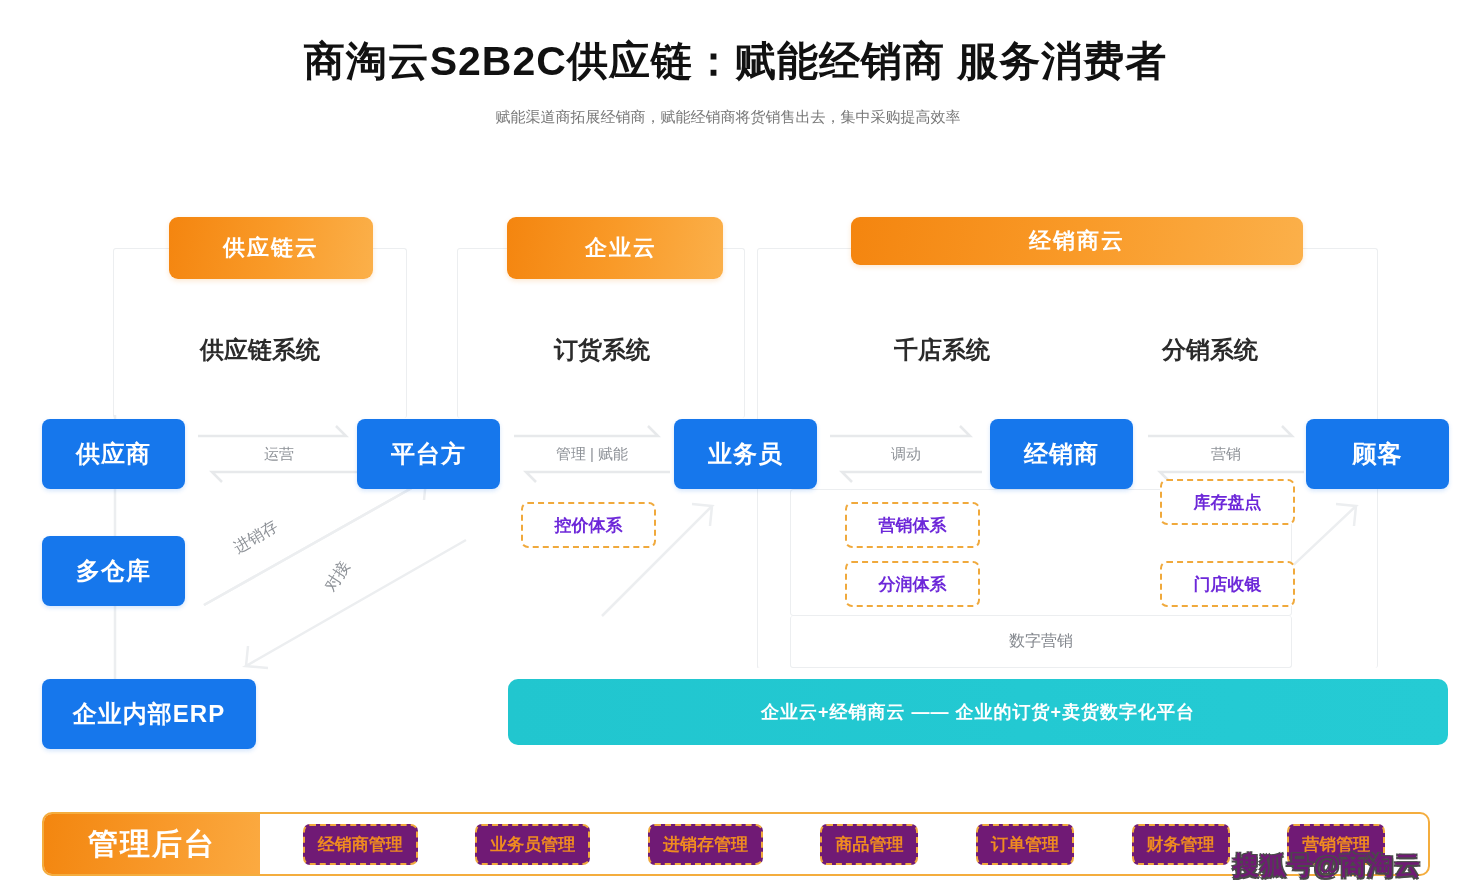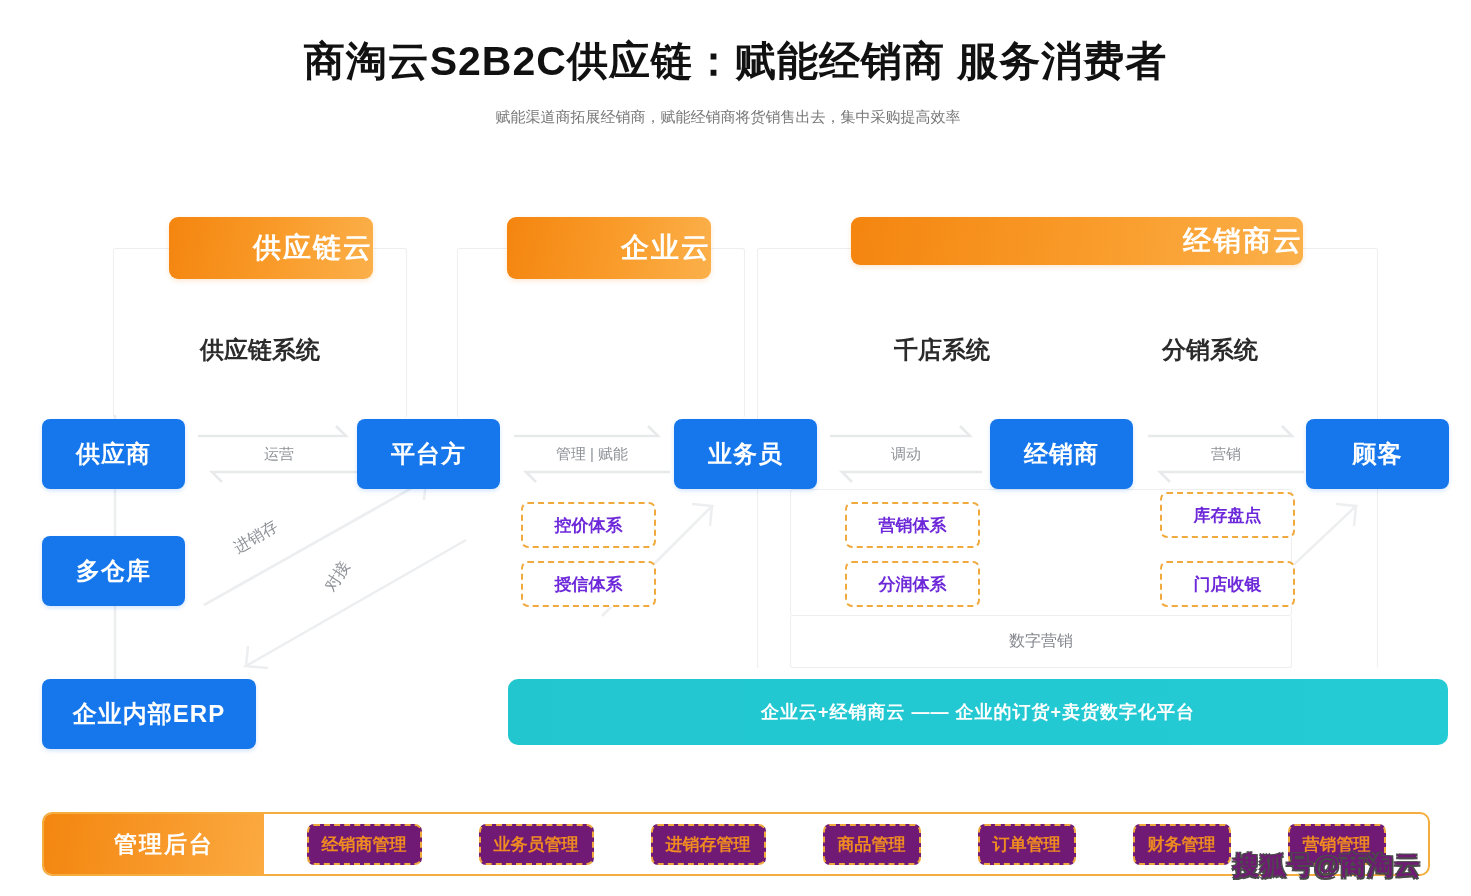--- a/index.html
+++ b/index.html
@@ -23,21 +23,21 @@
 
   
   .frame{
     position:absolute;border:1.5px solid #eceef0;border-radius:3px;
     background:transparent;box-sizing:border-box;
   }
 
   
   .cloud{
     position:absolute;border-radius:9px;display:flex;align-items:center;
-    justify-content:flex-end;color:#ffffff;font-size:28px;font-weight:bold;
+    justify-content:center;color:#ffffff;font-size:22px;font-weight:bold;
     letter-spacing:2px;
     background:linear-gradient(100deg,#f68712 0%,#f89a2a 45%,#fbb košt 100%);
     background:linear-gradient(100deg,#f4850f 0%,#f99a28 48%,#fcb council 100%);
     background:linear-gradient(100deg,#f4850f 0%,#f99a28 50%,#fbb04a 100%);
     box-shadow:0 2px 5px rgba(240,140,30,.20);
     z-index:5;
   }
 
   
   .syscap{
@@ -91,24 +91,24 @@
     white-space:nowrap;
   }
 
   
   .adminbar{
     position:absolute;left:42px;top:812px;width:1388px;height:64px;
     border:2px solid #f4ad3e;border-radius:10px;background:#fff;
     box-sizing:border-box;display:flex;align-items:center;z-index:8;
   }
   .adminhead{
-    width:200px;height:100%;border-radius:8px 0 0 8px;
+    width:216px;height:100%;border-radius:8px 0 0 8px;
     background:linear-gradient(100deg,#f3860f 0%,#f8992a 55%,#fbaa41 100%);
-    color:#fff;font-size:23px;font-weight:bold;letter-spacing:2px;
-    display:flex;align-items:center;justify-content:center;flex:none;padding-left:20px;
+    color:#fff;font-size:30px;font-weight:bold;letter-spacing:2px;
+    display:flex;align-items:center;justify-content:center;flex:none;
   }
   .adminitems{
     flex:1;height:100%;display:flex;align-items:center;
     justify-content:space-around;padding:0 14px;box-sizing:border-box;
   }
   .adminitem{
     border:2px dashed #f0a93c;border-radius:7px;color:#ef8b20;
     font-size:17px;font-weight:bold;padding:7px 13px;background:#701a75;
     white-space:nowrap;
   }
@@ -129,28 +129,29 @@
   <div class="subtitle">赋能渠道商拓展经销商，赋能经销商将货销售出去，集中采购提高效率</div>
 
   <div class="frame" style="left:113px;top:248px;width:294px;height:170px;border-bottom:none;"></div>
   <div class="frame" style="left:457px;top:248px;width:288px;height:170px;border-bottom:none;"></div>
   <div class="frame" style="left:757px;top:248px;width:621px;height:420px;border-bottom:none;"></div>
   <div class="frame" style="left:757px;top:600px;width:2px;height:68px;border:none;border-left:1.5px solid #eceef0;"></div>
 
   <div class="cloud" style="left:169px;top:217px;width:204px;height:62px;">
     <span>供应链云</span>
   </div>
-  <div class="cloud" style="left:507px;top:217px;width:204px;height:62px;">
+  <div class="cloud" style="left:507px;top:217px;width:204px;height:62px;padding-left:12px;">
     <span>企业云</span>
   </div>
   <div class="cloud" style="left:851px;top:217px;width:452px;height:48px;">
     <span>经销商云</span>
   </div>
 
   <div class="syscap" style="left:130px;top:334px;width:260px;">供应链系统</div>
+  <div class="syscap" style="left:480px;top:334px;width:244px;">订货系统</div>
   <div class="syscap" style="left:812px;top:334px;width:260px;">千店系统</div>
   <div class="syscap" style="left:1080px;top:334px;width:260px;">分销系统</div>
 
   <div class="conn" style="left:196px;top:424px;width:166px;height:60px;">
     <svg width="166" height="60" viewBox="0 0 166 60">
       <path d="M2 12 H150 L140 2" fill="none" stroke="#e7e9eb" stroke-width="2.5"></path>
       <path d="M164 48 H16 L26 58" fill="none" stroke="#e7e9eb" stroke-width="2.5"></path>
     </svg>
     <div class="lbl">运营</div>
   </div>
@@ -219,30 +220,27 @@
   <div class="chip" style="left:42px;top:536px;width:143px;height:70px;">
     <span>多仓库</span>
   </div>
   <div class="chip" style="left:42px;top:679px;width:214px;height:70px;">
     <span>企业内部ERP</span>
   </div>
 
   <div class="tag" style="left:521px;top:502px;width:131px;height:42px;">
     <span>控价体系</span>
   </div>
-  <div class="tag" style="left:521px;top:561px;width:131px;height:42px;">
-    <span>授信体系</span>
-  </div>
   <div class="tag" style="left:845px;top:502px;width:131px;height:42px;">
     <span>营销体系</span>
   </div>
   <div class="tag" style="left:845px;top:561px;width:131px;height:42px;">
     <span>分润体系</span>
   </div>
-  <div class="tag" style="left:1160px;top:492px;width:131px;height:42px;">
+  <div class="tag" style="left:1160px;top:479px;width:131px;height:42px;">
     <span>库存盘点</span>
   </div>
   <div class="tag" style="left:1160px;top:561px;width:131px;height:42px;">
     <span>门店收银</span>
   </div>
 
   <div class="dmframe" style="left:790px;top:489px;width:502px;height:127px;"></div>
   <div class="dmframe" style="left:790px;top:616px;width:502px;height:52px;border-top:none;">
     <span>数字营销</span>
   </div>

